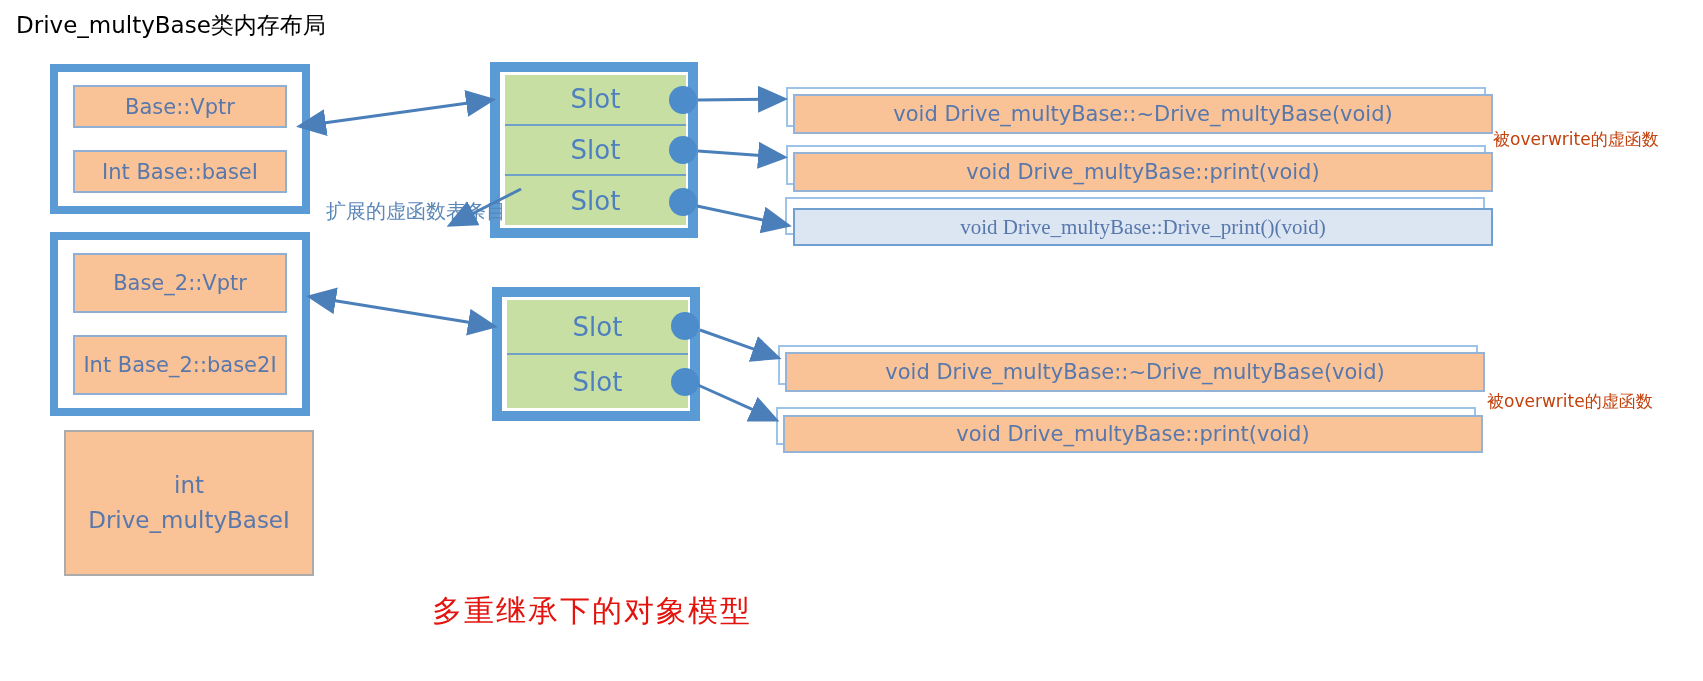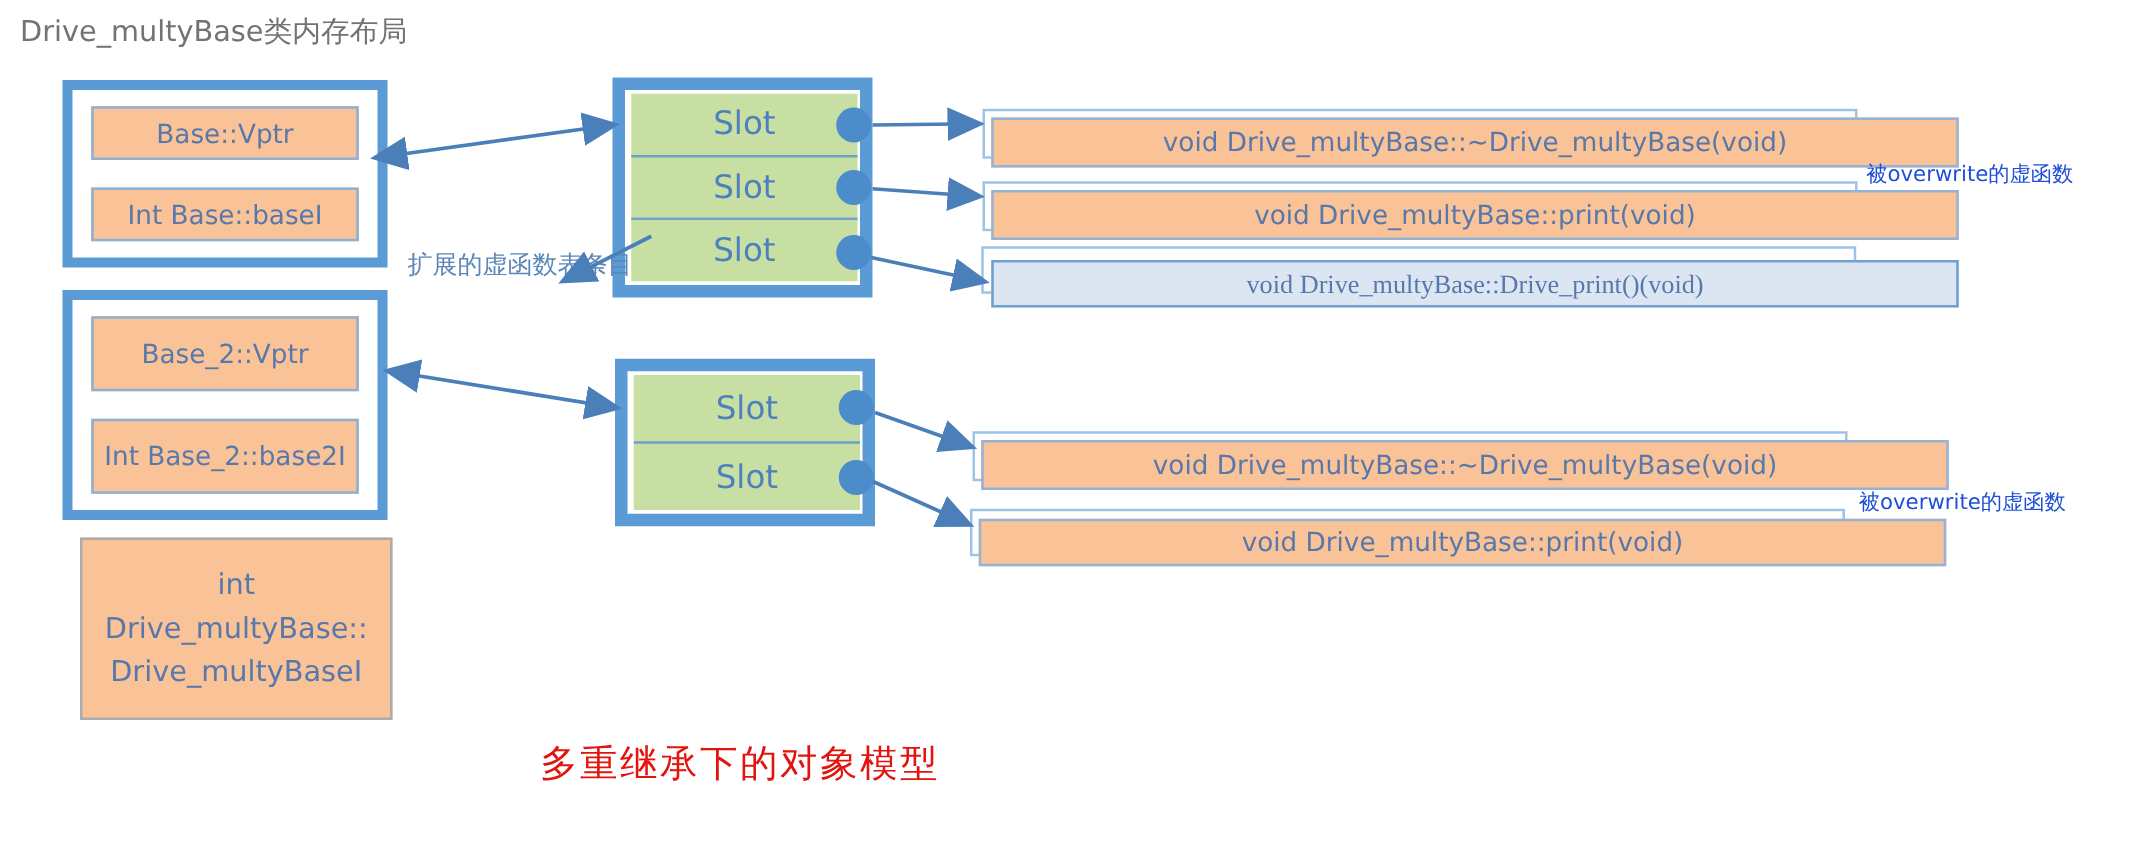--- a/index.html
+++ b/index.html
@@ -2,21 +2,21 @@
 <html><head>
 <meta charset="utf-8">
 <style>
   html,body { margin:0; padding:0; background:#fff; }
   .canvas {
     position:relative; width:1703px; height:681px; overflow:hidden;
     font-family:"DejaVu Sans","Liberation Sans",sans-serif; background:#fff;
   }
   .title {
     position:absolute; left:16px; top:10px;
-    font-size:23px; color:#737373;
+    font-size:23px; color:#000000;
   }
   
   .mem-block {
     position:absolute; box-sizing:border-box;
     border:8px solid #5B9BD5; background:#fff;
     display:flex; flex-direction:column; padding:13px 15px; gap:22px;
   }
   .mem-field {
     flex:1; background:#FAC397; border:2px solid #8FAFD4;
     display:flex; align-items:center; justify-content:center;
@@ -41,29 +41,29 @@
     font-size:26px; color:#4E7FBE;
   }
   .slot + .slot { border-top:2px solid #6FA0C8; }
   
   .fn-group { position:absolute; }
   .fn-shadow {
     position:absolute; left:0; top:0; width:700px; height:40px;
     background:#fff; border:2px solid #9DC3E6; box-sizing:border-box;
   }
   .fn-box {
-    position:absolute; left:7px; top:7px; width:774px; height:40px;
+    position:absolute; left:7px; top:7px; width:700px; height:40px;
     background:#FAC397; border:2px solid #95B3D7; box-sizing:border-box;
     display:flex; align-items:center; justify-content:center;
     font-size:21px; color:#5878AC; white-space:nowrap;
   }
   .fn-box.lightblue { background:#DCE6F3; border-color:#6FA0D0; left:8px; top:11px; height:38px;font-family:Liberation Serif, serif; }
   .fn-box.short { height:38px; top:8px; }
   
-  .note { position:absolute; color:#1d4ed8; white-space:nowrap; }
+  .note { position:absolute; color:#c2410c; white-space:nowrap; }
   .note-extended { left:326px; top:198px; font-size:20px; color:#5B87B8; }
   .note-ow-top { left:1493px; top:128px; font-size:17px; }
   .note-ow-bottom { left:1487px; top:390px; font-size:17px; }
   .caption {
     position:absolute; left:432px; top:591px;
     font-size:30px; color:#E3130D; letter-spacing:2px; font-weight:500;
   }
   svg.overlay { position:absolute; left:0; top:0; pointer-events:none; }
 </style>
 </head>
@@ -86,21 +86,20 @@
     <div class="mem-field">
       <span>Base_2::Vptr</span>
     </div>
     <div class="mem-field">
       <span>Int Base_2::base2I</span>
     </div>
   </div>
 
   <div class="member-box">
     <span>int</span>
-    <span>Drive_multyBase::</span>
     <span>Drive_multyBaseI</span>
   </div>
 
   <div class="vtable" style="left:490px; top:62px; width:208px; height:176px;">
     <div class="slot">
       <span>Slot</span>
     </div>
     <div class="slot">
       <span>Slot</span>
     </div>

